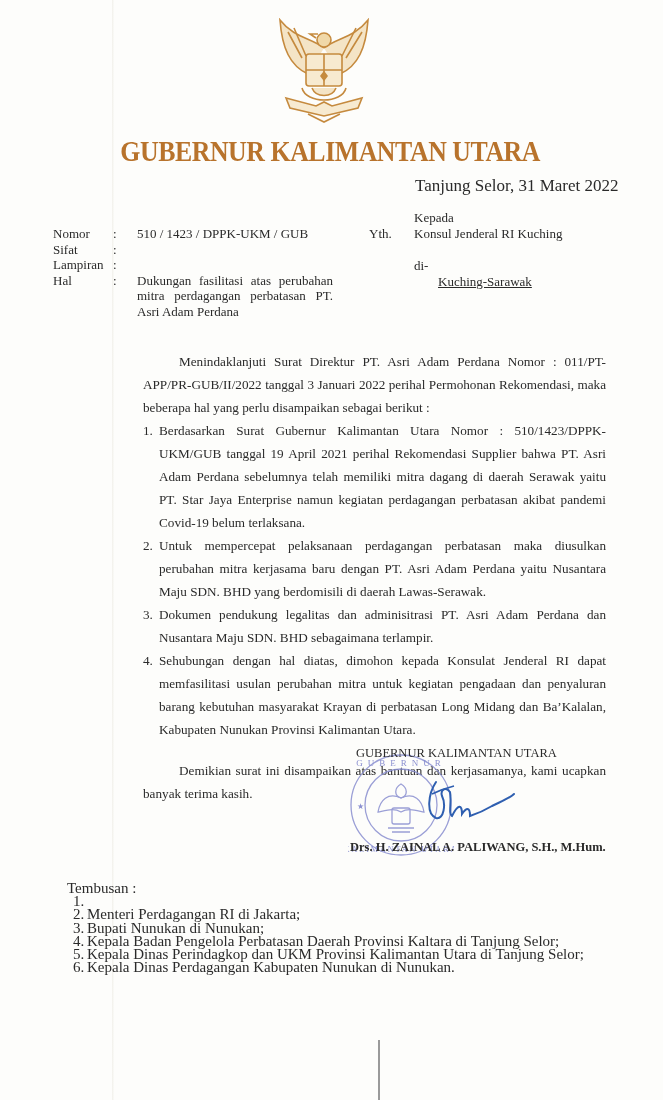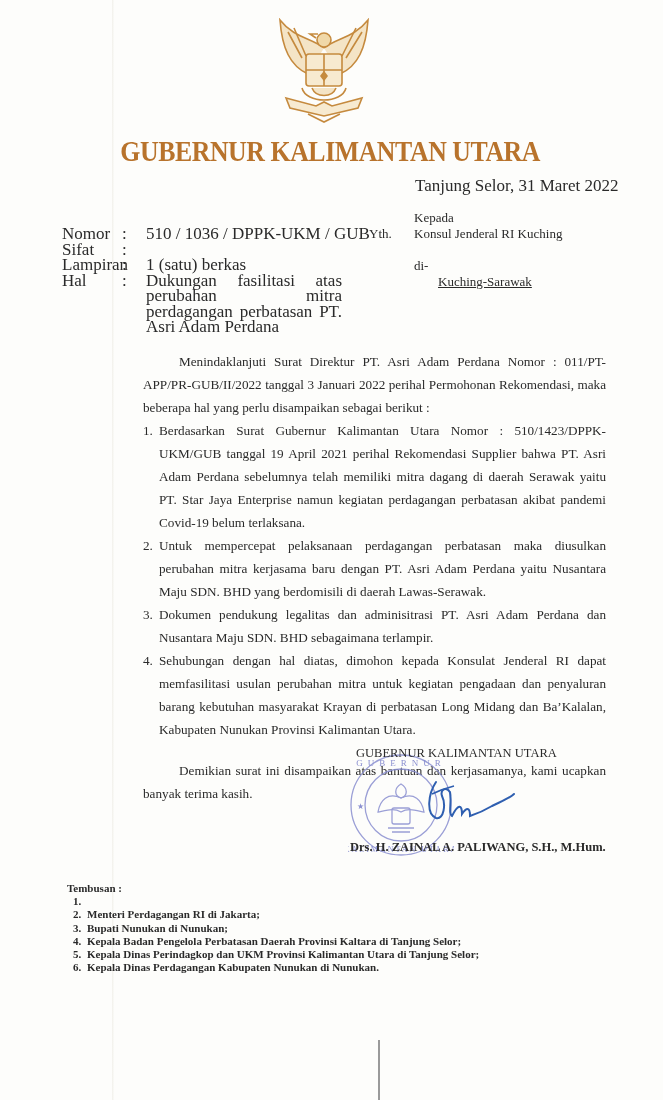--- a/index.html
+++ b/index.html
@@ -17,21 +17,21 @@
     .emblem { position: absolute; left: 272px; top: 18px; width: 104px; height: 108px; }
     .kop-title {
       position: absolute; left: 0; width: 663px; top: 134px; text-align: center;
       font-size: 30px; letter-spacing: -0.5px; color: #b8732c; font-weight: bold;
       font-family: "Liberation Serif", serif; transform: scaleX(0.86); transform-origin: 322px 0;
     }
 
     .abs { position: absolute; font-size: 13px; line-height: 15px; white-space: nowrap; }
     .date { left: 415px; top: 178px; font-size: 17px; }
 
-    .meta { position: absolute; left: 62px; top: 226px; font-size: 17px; line-height: 15.5px; }
+    .meta { position: absolute; left: 53px; top: 226px; font-size: 13px; line-height: 15.5px; }
     .meta-row { display: flex; }
     .meta-label { width: 60px; }
     .meta-colon { width: 24px; text-align: left; }
     .meta-value { width: 200px; white-space: normal; text-align: justify; }
 
     .recip { position: absolute; left: 369px; top: 210px; font-size: 13px; line-height: 16px; }
     .recip .yth { position: absolute; left: 0; top: 16px; }
     .recip .line { position: absolute; left: 45px; white-space: nowrap; }
     .recip .city { text-decoration: underline; }
 
@@ -43,21 +43,21 @@
     .num-item .n { width: 16px; flex: none; }
     .num-item .t { flex: 1; text-align: justify; }
     .closing { margin-top: 18px !important; }
 
     .sig-block { position: absolute; left: 350px; top: 746px; width: 260px; font-size: 12.5px; }
     .sig-title { position: absolute; left: 6px; top: 0; white-space: nowrap; }
     .sig-name { position: absolute; left: 0; top: 94px; white-space: nowrap; font-weight: bold; font-size: 12.5px; }
     .stamp { position: absolute; left: -2px; top: 6px; width: 106px; height: 106px; }
     .signature { position: absolute; left: 56px; top: 28px; width: 110px; height: 60px; }
 
-    .cc { position: absolute; left: 67px; top: 882px; font-size: 11px; line-height: 13.2px; font-weight: bold; }
+    .cc { position: absolute; left: 67px; top: 882px; font-size: 15px; line-height: 13.2px; }
     .cc-title { margin-left: 0; }
     .cc-item { display: flex; margin-left: 6px; }
     .cc-item .n { width: 14px; }
   </style>
 </head>
 <body>
 
 <div class="page">
   <div class="fold-left"></div>
   <div class="fold-bottom"></div>
@@ -80,30 +80,29 @@
     </g>
   </svg>
   <div class="kop-title">GUBERNUR KALIMANTAN UTARA</div>
 
   <div class="abs date">Tanjung Selor,  31 Maret 2022</div>
 
   <div class="meta">
     <div class="meta-row">
       <span class="meta-label">Nomor</span>
       <span class="meta-colon">:</span>
-      <span class="meta-value" style="white-space:nowrap">510 /  1036  / DPPK-UKM / GUB</span>
+      <span class="meta-value" style="white-space:nowrap">510 /  1423  / DPPK-UKM / GUB</span>
     </div>
     <div class="meta-row">
       <span class="meta-label">Sifat</span>
       <span class="meta-colon">:</span>
     </div>
     <div class="meta-row">
       <span class="meta-label">Lampiran</span>
       <span class="meta-colon">:</span>
-      <span class="meta-value">1 (satu) berkas</span>
     </div>
     <div class="meta-row">
       <span class="meta-label">Hal</span>
       <span class="meta-colon">:</span>
       <span class="meta-value" style="width:196px">Dukungan fasilitasi atas perubahan mitra perdagangan perbatasan PT. Asri Adam Perdana</span>
     </div>
   </div>
 
   <div class="recip">
     <span class="line" style="top:0">Kepada</span>

